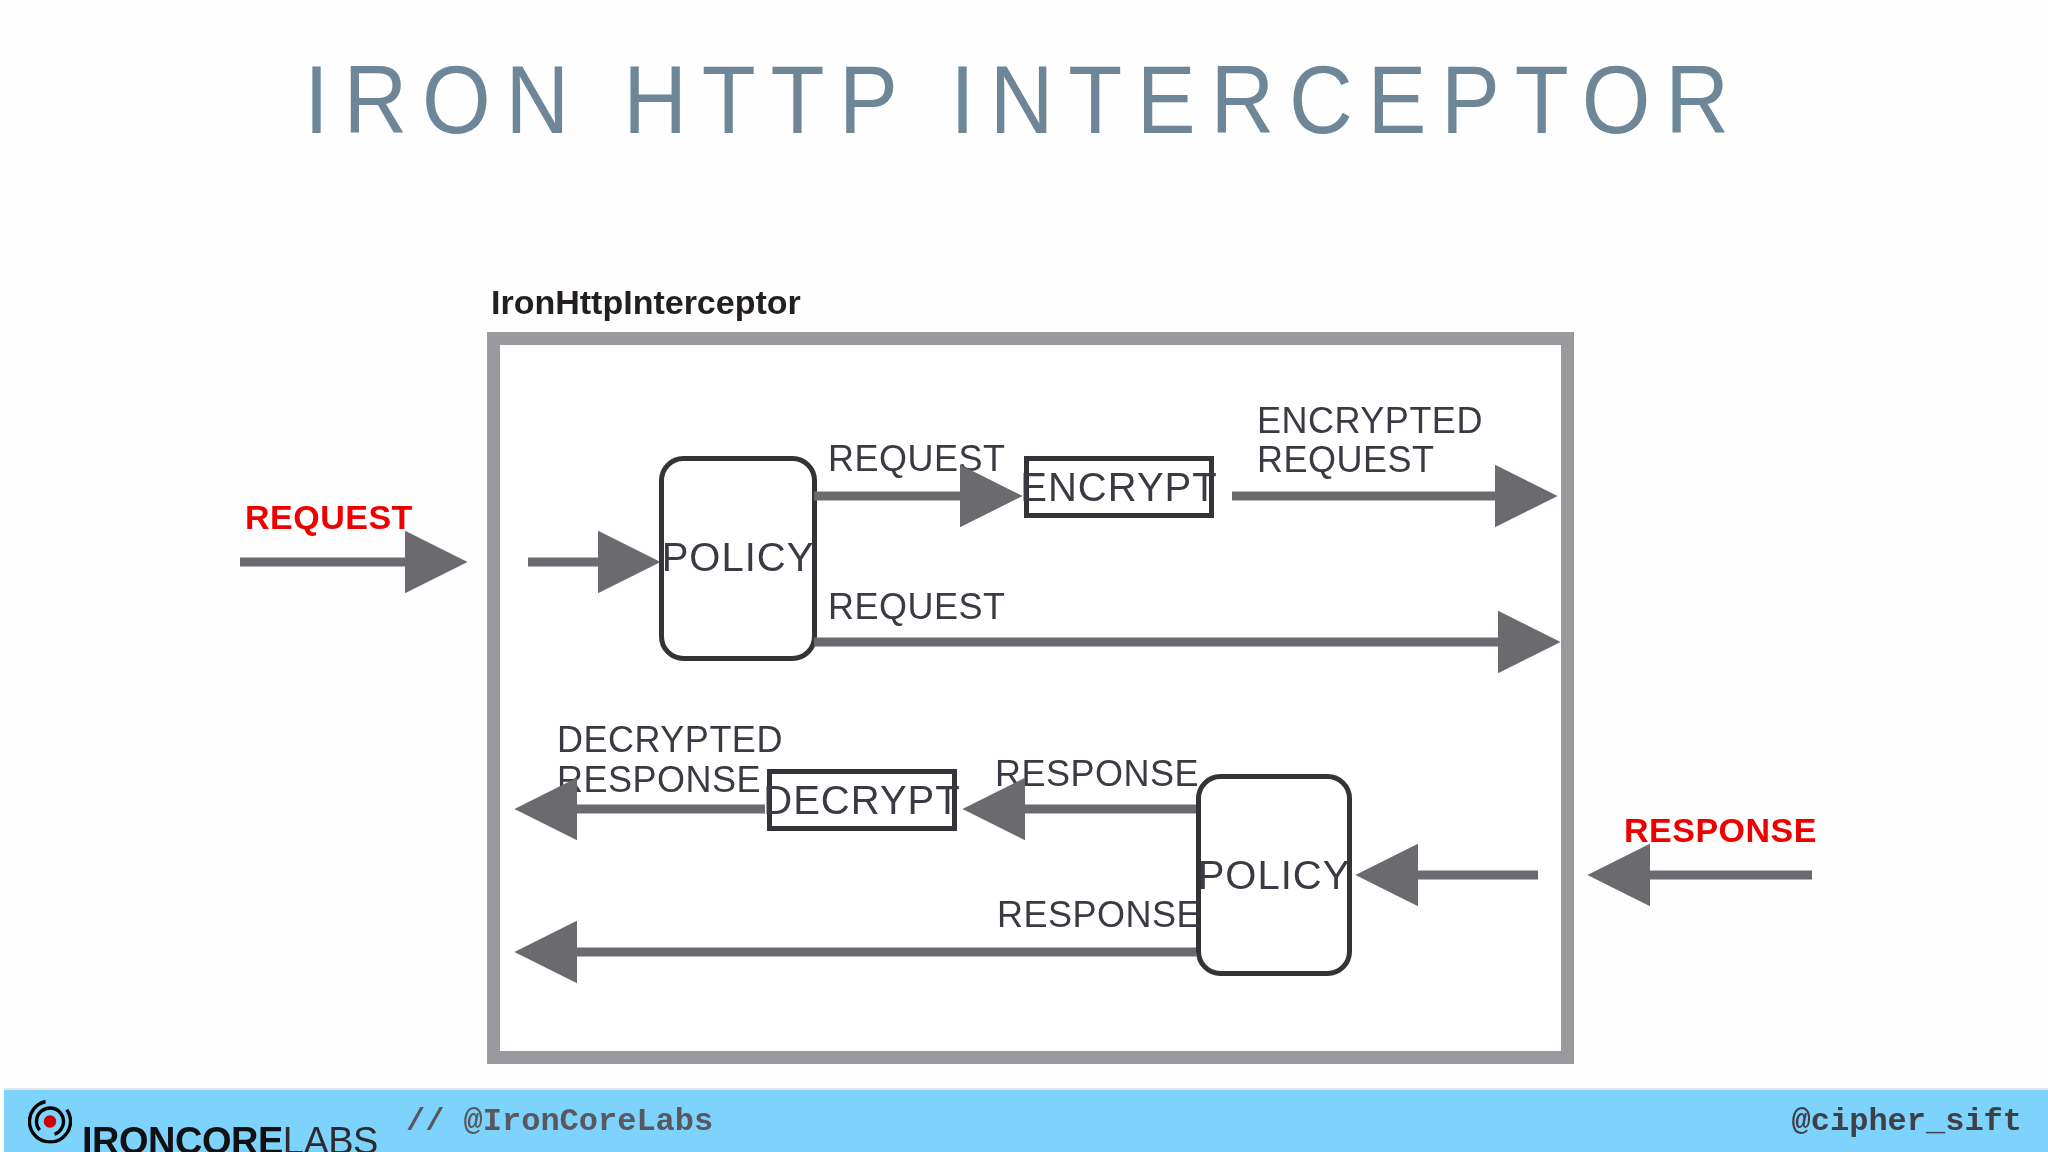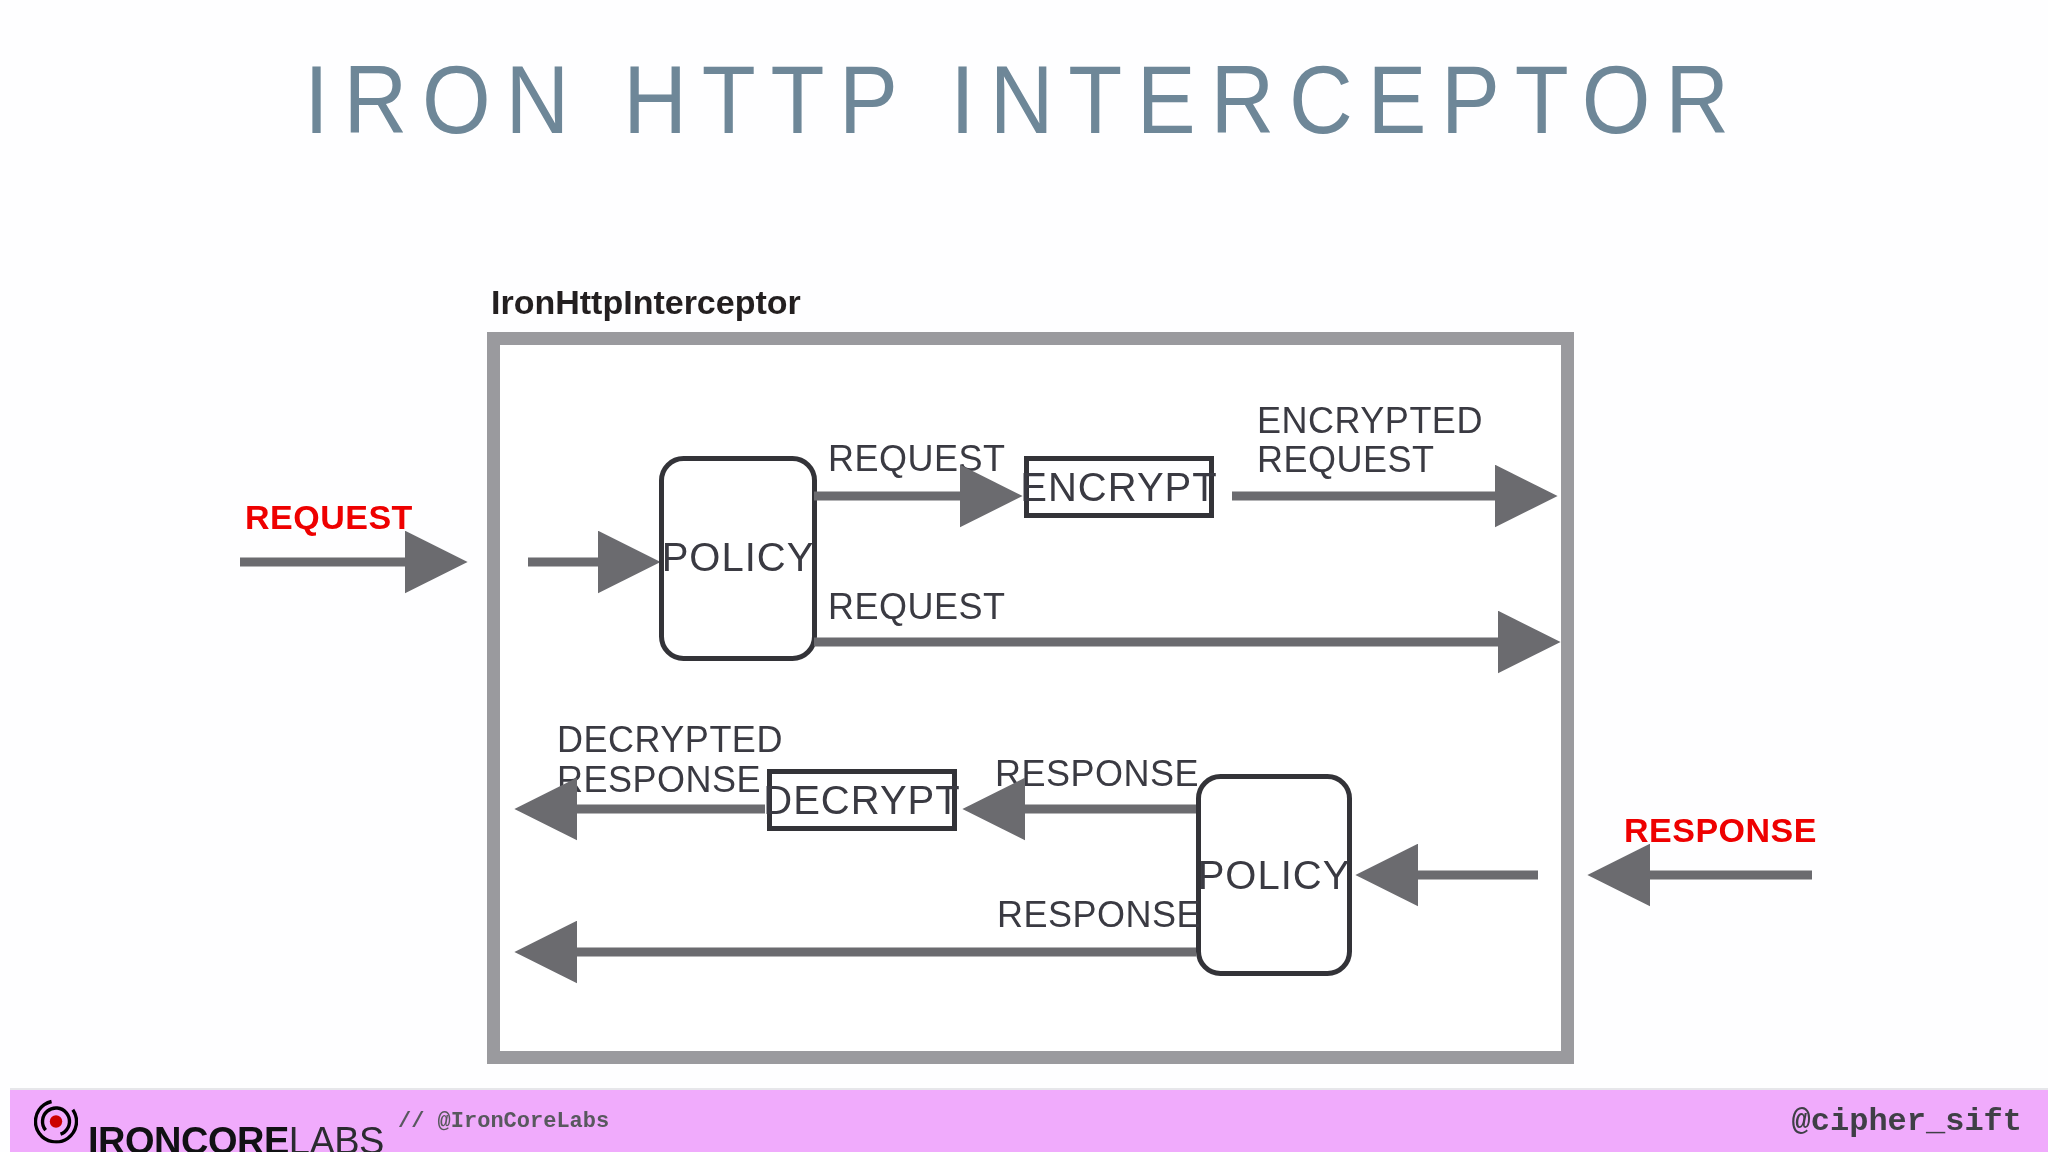--- a/index.html
+++ b/index.html
@@ -63,24 +63,24 @@
   .captionlabel{
     font-family:"Liberation Sans", sans-serif;
     font-size:34px;
     fill:#231f20;
     font-weight:700;
   }
 
   
   #footer{
     position:absolute;
-    left:10px;right:0;bottom:0;
+    left:4px;right:0;bottom:0;
     height:62px;
     border-top:2px solid #e6e6ea;
-    background:#f0abfc;
+    background:#7dd3fc;
   }
   #footer-left{
     position:absolute;
     left:24px;top:50%;
     transform:translateY(-50%);
     display:flex;align-items:center;gap:14px;
   }
   #logo-mark{flex:0 0 auto;display:block;}
   .brand-bold{
     font-family:"Liberation Sans", sans-serif;
@@ -94,23 +94,24 @@
     font-weight:400;
     font-size:38px;
     color:#2b2b30;
     letter-spacing:-0.5px;
     margin-top:40px;
   }
   .brand-wrap{display:flex;align-items:baseline;margin-left:-4px;}
   #handle-left{
     font-family:"Liberation Mono", monospace;
     font-weight:700;
-    font-size:22px;
+    font-size:32px;
     color:#58585e;
     letter-spacing:0px;
+    margin-left:14px;
   }
   #handle-right{
     position:absolute;
     right:26px;top:50%;
     transform:translateY(-50%);
     font-family:"Liberation Mono", monospace;
     font-weight:700;
     font-size:32px;
     color:#3f3f46;
     text-align:right;

